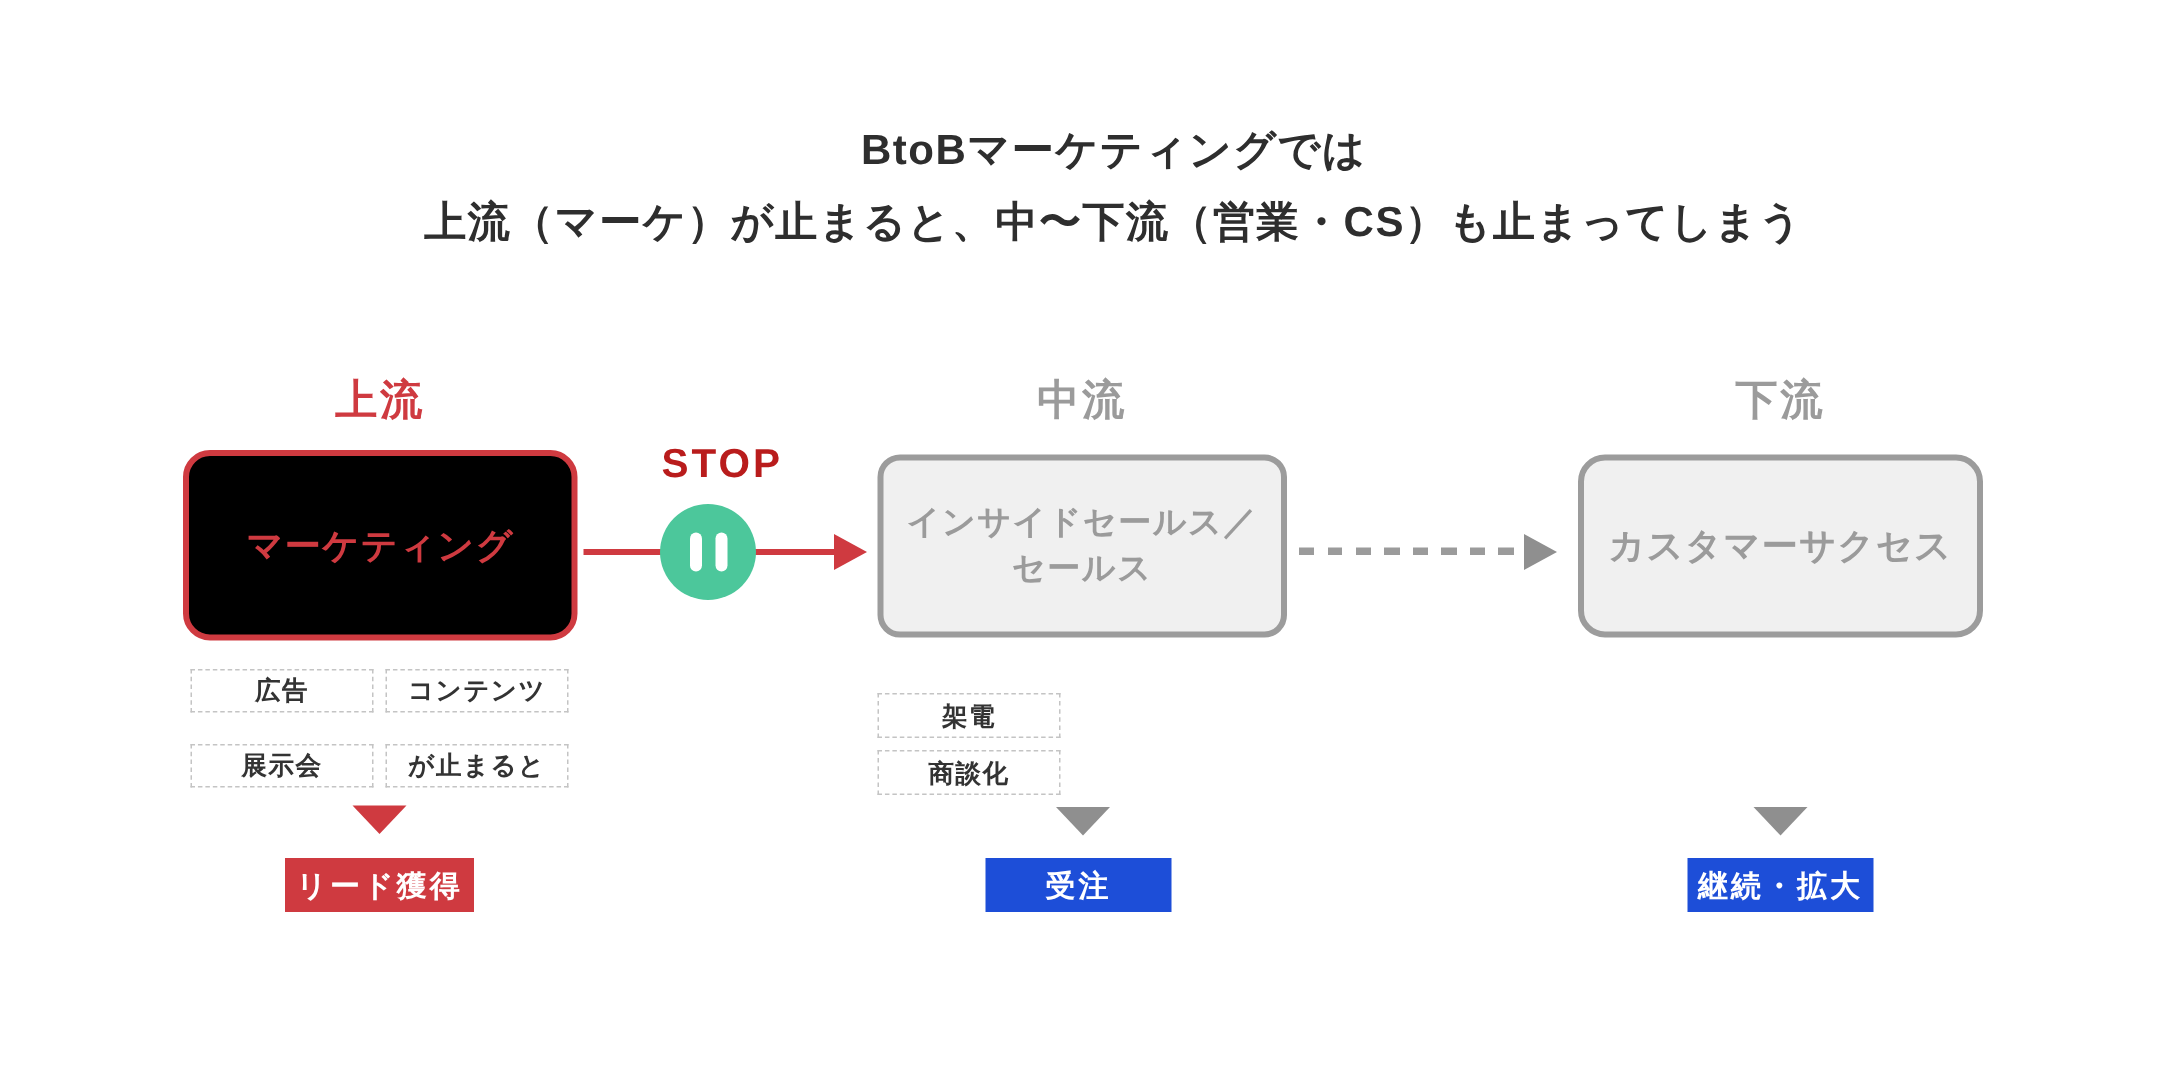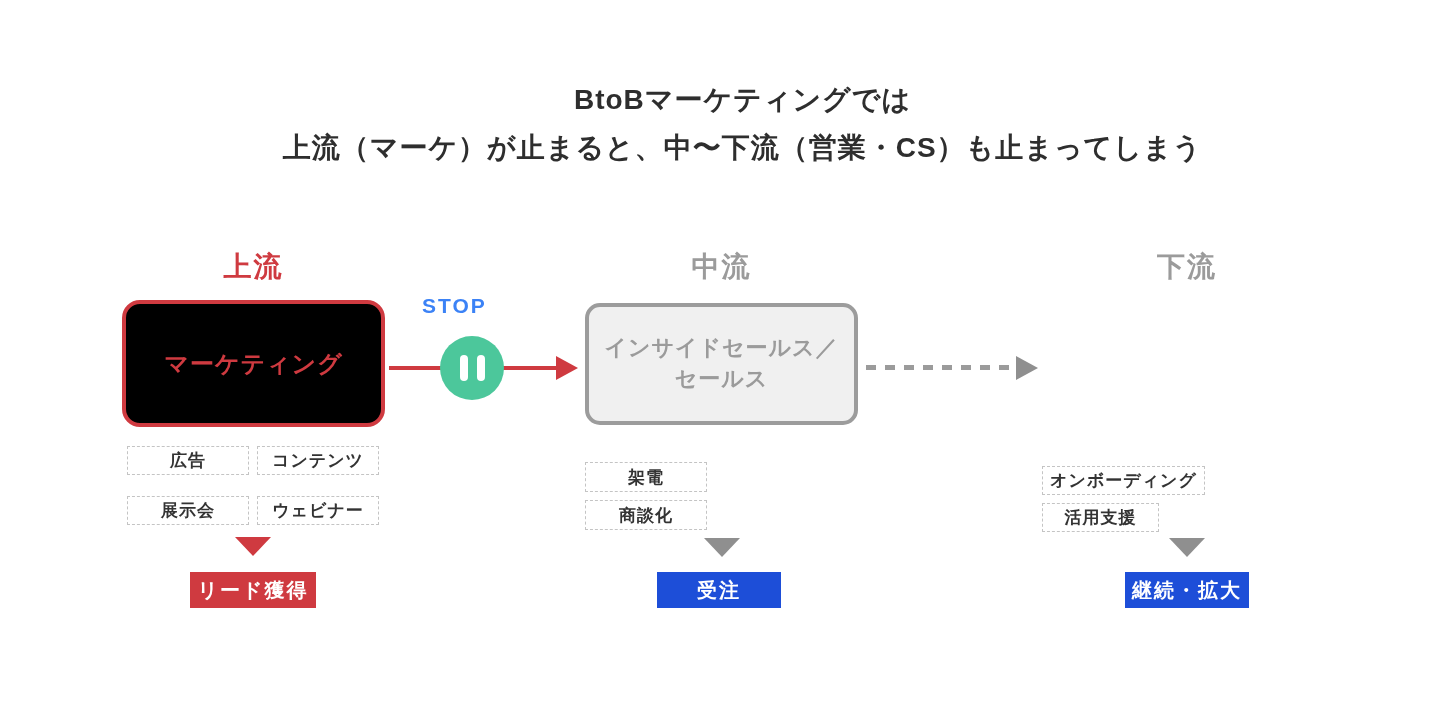--- a/index.html
+++ b/index.html
@@ -105,24 +105,24 @@
     left: 556px; top: 356px;
     width: 0; height: 0;
     border-top: 12px solid transparent;
     border-bottom: 12px solid transparent;
     border-left: 22px solid #cf3a40;
   }
   .stop-label {
     position: absolute;
     left: 422px; top: 294px;
     width: 100px;
-    text-align: left;
-    font-size: 21px;
-    font-weight: bold;
-    color: #3b82f6;
+    text-align: right;
+    font-size: 27px;
+    font-weight: bold;
+    color: #b91c1c;
     letter-spacing: 2px;
   }
   .pause-circle {
     position: absolute;
     left: 440px; top: 336px;
     width: 64px; height: 64px;
     border-radius: 50%;
     background: #4cc79b;
     display: flex;
     align-items: center;
@@ -160,21 +160,21 @@
   </div>
 
   <div class="stage-label red-text" style="left:122px; width:263px;">上流</div>
   <div class="main-box box-red" style="left:122px; top:300px; width:263px; height:127px;">
     <span>マーケティング</span>
   </div>
   <div class="tags-grid" style="left:127px; top:446px;">
     <div class="tag">広告</div>
     <div class="tag">コンテンツ</div>
     <div class="tag">展示会</div>
-    <div class="tag">ウェビナー</div>
+    <div class="tag">が止まると</div>
   </div>
   <div class="tri-down" style="left:235px; top:537px;"></div>
   <div class="badge badge-red" style="left:190px; top:572px; width:126px;">リード獲得</div>
 
   <div class="stop-label">STOP</div>
   <div class="arrow-line-red"></div>
   <div class="arrow-head-red"></div>
   <div class="pause-circle">
     <div class="pause-bar"></div>
     <div class="pause-bar"></div>
@@ -189,20 +189,19 @@
     <div class="tag" style="width:122px;">架電</div>
     <div class="tag" style="width:122px;">商談化</div>
   </div>
   <div class="tri-down tri-gray" style="left:704px; top:538px;"></div>
   <div class="badge badge-gray" style="left:657px; top:572px; width:124px;">受注</div>
 
   <div class="arrow-line-dotted"></div>
   <div class="arrow-head-gray"></div>
 
   <div class="stage-label gray-text" style="left:1052px; width:270px;">下流</div>
-  <div class="tags-row" style="left:1042px; top:466px; width:290px;">
-    <div class="tag" style="width:163px; height:29px;">オンボーディング</div>
-    <div class="tag" style="width:117px; height:29px;">活用支援</div>
+  <div class="main-box box-gray" style="left:1052px; top:303px; width:270px; height:122px; font-size:24px;">
+    <span>カスタマーサクセス</span>
   </div>
   <div class="tri-down tri-gray" style="left:1169px; top:538px;"></div>
   <div class="badge badge-gray" style="left:1125px; top:572px; width:124px;">継続・拡大</div>
 
 </div>
 
 </body></html>

